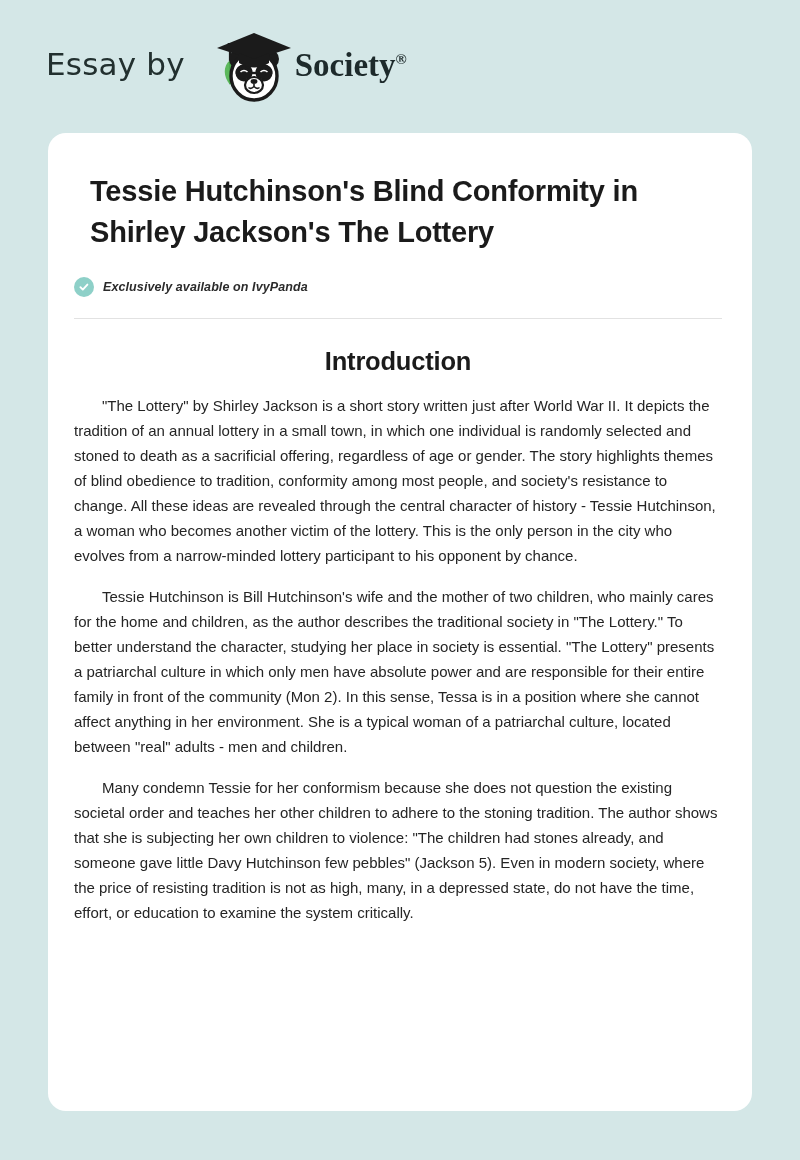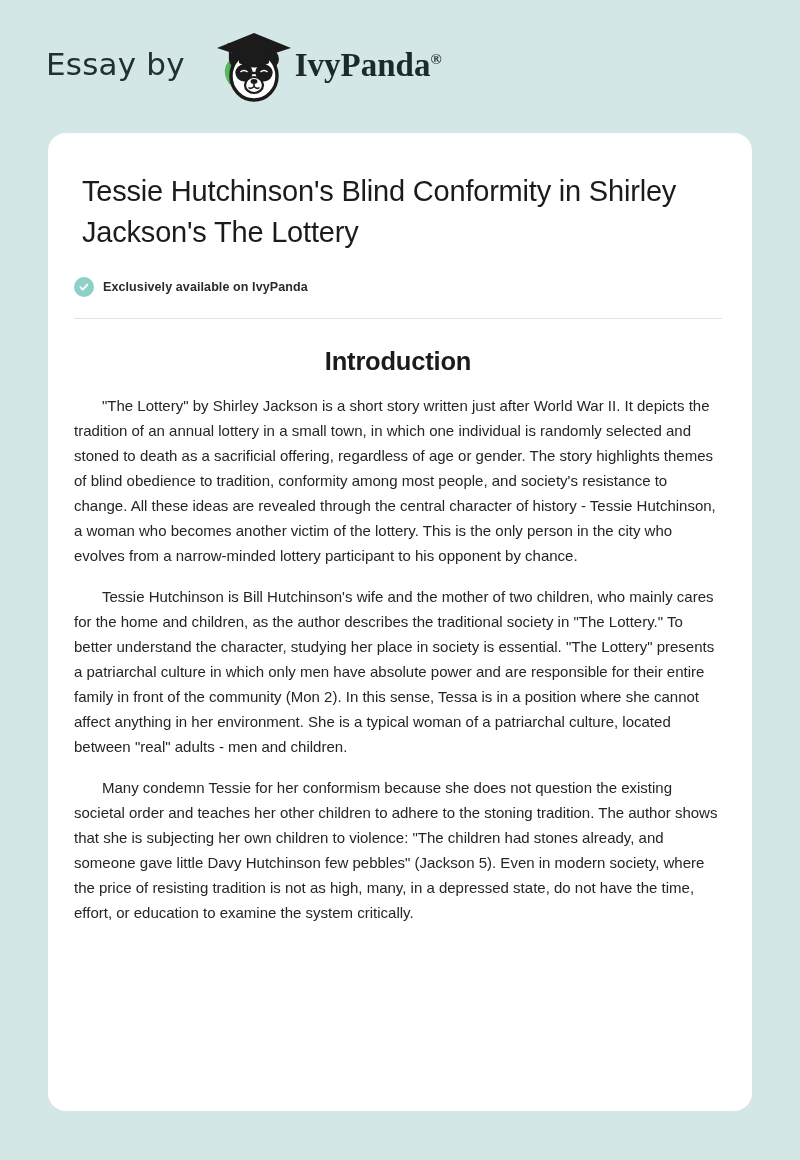--- a/index.html
+++ b/index.html
@@ -77,33 +77,34 @@
     height: 978px;
     background: #ffffff;
     border-radius: 18px 18px 18px 18px;
     box-sizing: border-box;
     padding: 38px 30px 0 26px;
     overflow: hidden;
   }
 
   .article-title {
     font-family: "Liberation Sans", sans-serif;
-    font-weight: normal;
+    font-weight: bold;
     font-size: 29px;
     line-height: 41px;
     color: #1b1b1b;
-    margin: 0 0 0 8px;
+    margin: 0 0 0 16px;
     letter-spacing: -0.2px;
     max-width: 655px;
   }
 
   .exclusive-row {
     display: flex;
     align-items: center;
     margin-top: 24px;
+    font-style: italic;
   }
   .check-badge {
     width: 20px;
     height: 20px;
     border-radius: 50%;
     background: #8ed0c8;
     display: flex;
     align-items: center;
     justify-content: center;
     flex: 0 0 auto;
@@ -183,21 +184,21 @@
         <path d="M57.5 45 q3.5 -3 7 0" stroke="#ffffff" stroke-width="1.6" fill="none"></path>
 
         <ellipse cx="51" cy="58" rx="9" ry="8" fill="#ffffff" stroke="#1b1b1b" stroke-width="2.2"></ellipse>
         <ellipse cx="51" cy="54.5" rx="3.4" ry="2.4" fill="#1b1b1b"></ellipse>
         <path d="M51 57 L51 59.5 M51 59.5 q-3 3 -5.5 1 M51 59.5 q3 3 5.5 1" stroke="#1b1b1b" stroke-width="1.6" fill="none"></path>
 
         <path d="M51 6 L88 21 L51 33 L14 21 Z" fill="#1b1b1b"></path>
         <path d="M36 26 L36 36 q15 9 30 0 L66 26 L51 32 Z" fill="#1b1b1b"></path>
       </svg>
 
-      <span class="brand-wordmark"><span>IvyPanda</span><span class="reg">®</span></span>
+      <span class="brand-wordmark"><span>Society</span><span class="reg">®</span></span>
     </div>
   </div>
 
   <div class="card">
 
     <h1 class="article-title">Tessie Hutchinson's Blind Conformity in Shirley Jackson's The Lottery</h1>
 
     <div class="exclusive-row">
       <span class="check-badge">
         <svg width="12" height="12" viewBox="0 0 12 12">

